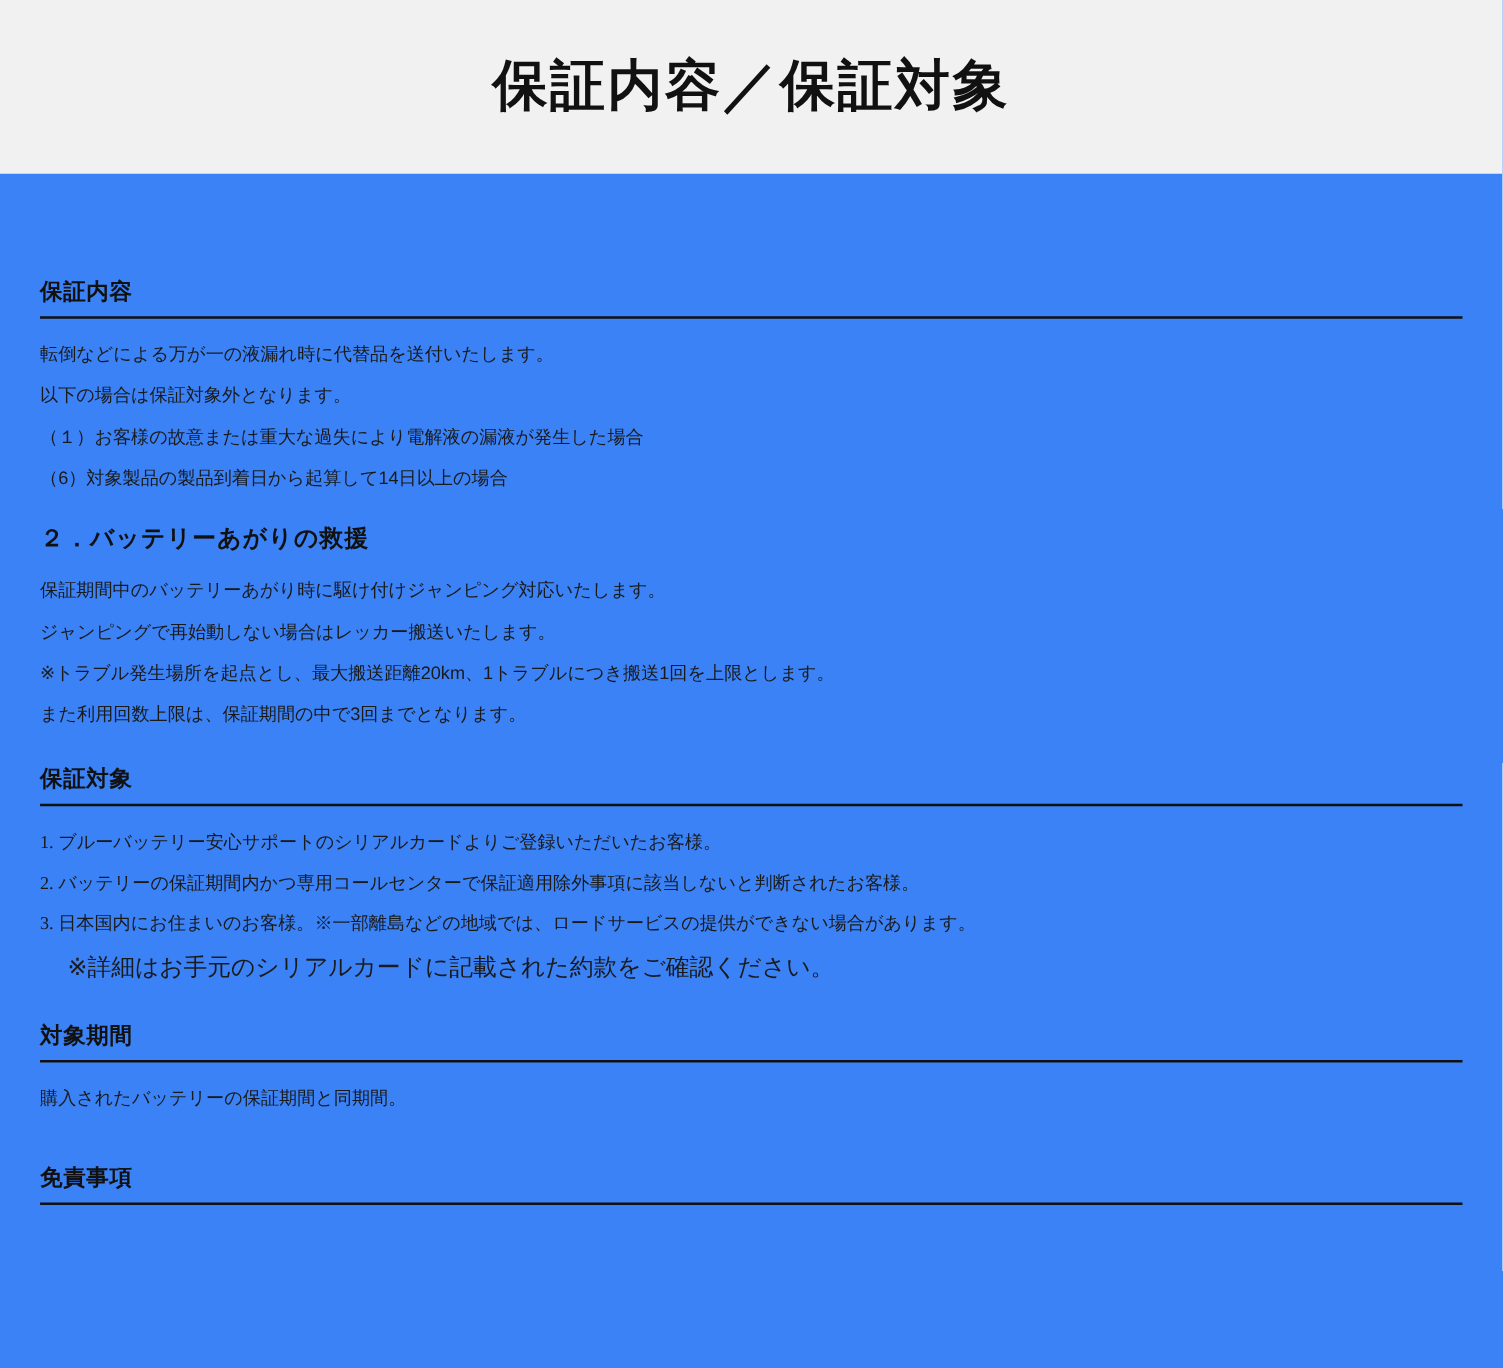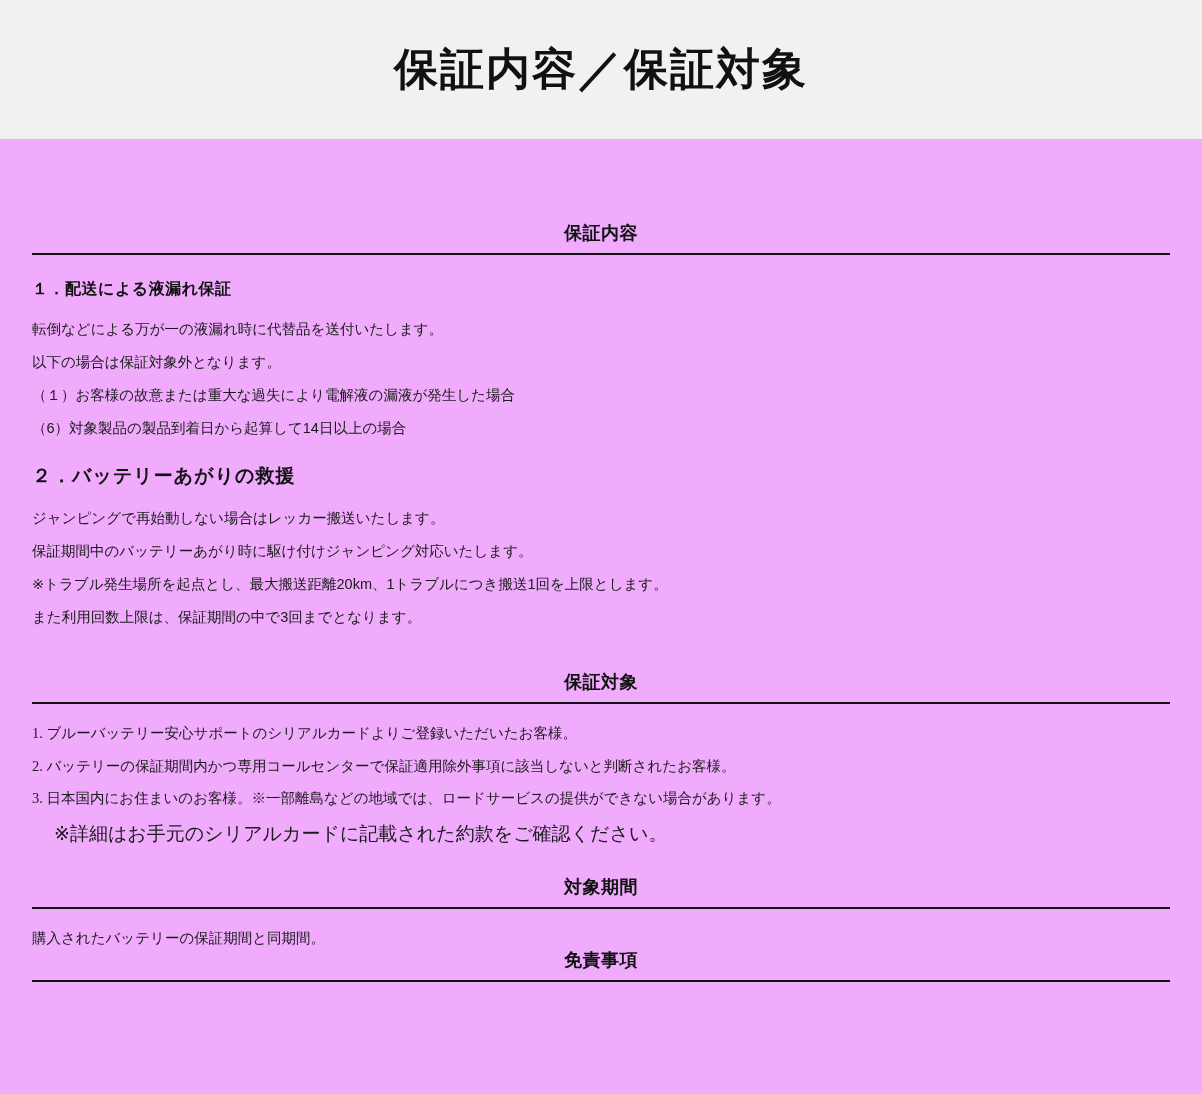--- a/index.html
+++ b/index.html
@@ -12,21 +12,21 @@
     height: 1094px;
     font-family: "Liberation Sans", "DejaVu Sans", sans-serif;
     color: #1a1a1a;
     overflow: hidden;
   }
 
   .page {
     width: 1202px;
     height: 1094px;
     position: relative;
-    background: #f0abfc;
+    background: #3b82f6;
   }
 
   
   .header-band {
     width: 100%;
     height: 139px;
     background: #f1f1f1;
     display: flex;
     align-items: center;
     justify-content: center;
@@ -53,27 +53,26 @@
   }
 
   .section-heading {
     font-size: 18px;
     font-weight: bold;
     color: #111111;
     margin: 0;
     padding: 0 0 8px 0;
     border-bottom: 2px solid #111111;
     letter-spacing: 0.5px;
-    text-align: center;
   }
 
   .sec-gap-1 { margin-top: 82px; }
-  .sec-gap-2 { margin-top: 43px; }
+  .sec-gap-2 { margin-top: 29px; }
   .sec-gap-3 { margin-top: 28px; }
-  .sec-gap-4 { }
+  .sec-gap-4 { margin-top: 41px; }
 
   .sub-heading {
     font-size: 16px;
     font-weight: bold;
     color: #111111;
     margin: 24px 0 0 0;
     letter-spacing: 0.5px;
   }
   .sub-heading.big {
     font-size: 19px;
@@ -124,32 +123,31 @@
 
   <div class="header-band">
     <h1 class="header-title">保証内容／保証対象</h1>
   </div>
 
   <div class="content">
 
     <div class="section sec-gap-1">
       <h2 class="section-heading">保証内容</h2>
 
-      <h3 class="sub-heading">１．配送による液漏れ保証</h3>
       <div class="para-block">
         <p class="para">転倒などによる万が一の液漏れ時に代替品を送付いたします。</p>
         <p class="para">以下の場合は保証対象外となります。</p>
         <p class="para">（１）お客様の故意または重大な過失により電解液の漏液が発生した場合</p>
         <p class="para">（6）対象製品の製品到着日から起算して14日以上の場合</p>
       </div>
 
       <h3 class="sub-heading big">２．バッテリーあがりの救援</h3>
       <div class="para-block">
+        <p class="para">保証期間中のバッテリーあがり時に駆け付けジャンピング対応いたします。</p>
         <p class="para">ジャンピングで再始動しない場合はレッカー搬送いたします。</p>
-        <p class="para">保証期間中のバッテリーあがり時に駆け付けジャンピング対応いたします。</p>
         <p class="para">※トラブル発生場所を起点とし、最大搬送距離20km、1トラブルにつき搬送1回を上限とします。</p>
         <p class="para">また利用回数上限は、保証期間の中で3回までとなります。</p>
       </div>
     </div>
 
     <div class="section sec-gap-2">
       <h2 class="section-heading">保証対象</h2>
       <ul class="list">
         <li>1. ブルーバッテリー安心サポートのシリアルカードよりご登録いただいたお客様。</li>
         <li>2. バッテリーの保証期間内かつ専用コールセンターで保証適用除外事項に該当しないと判断されたお客様。</li>

